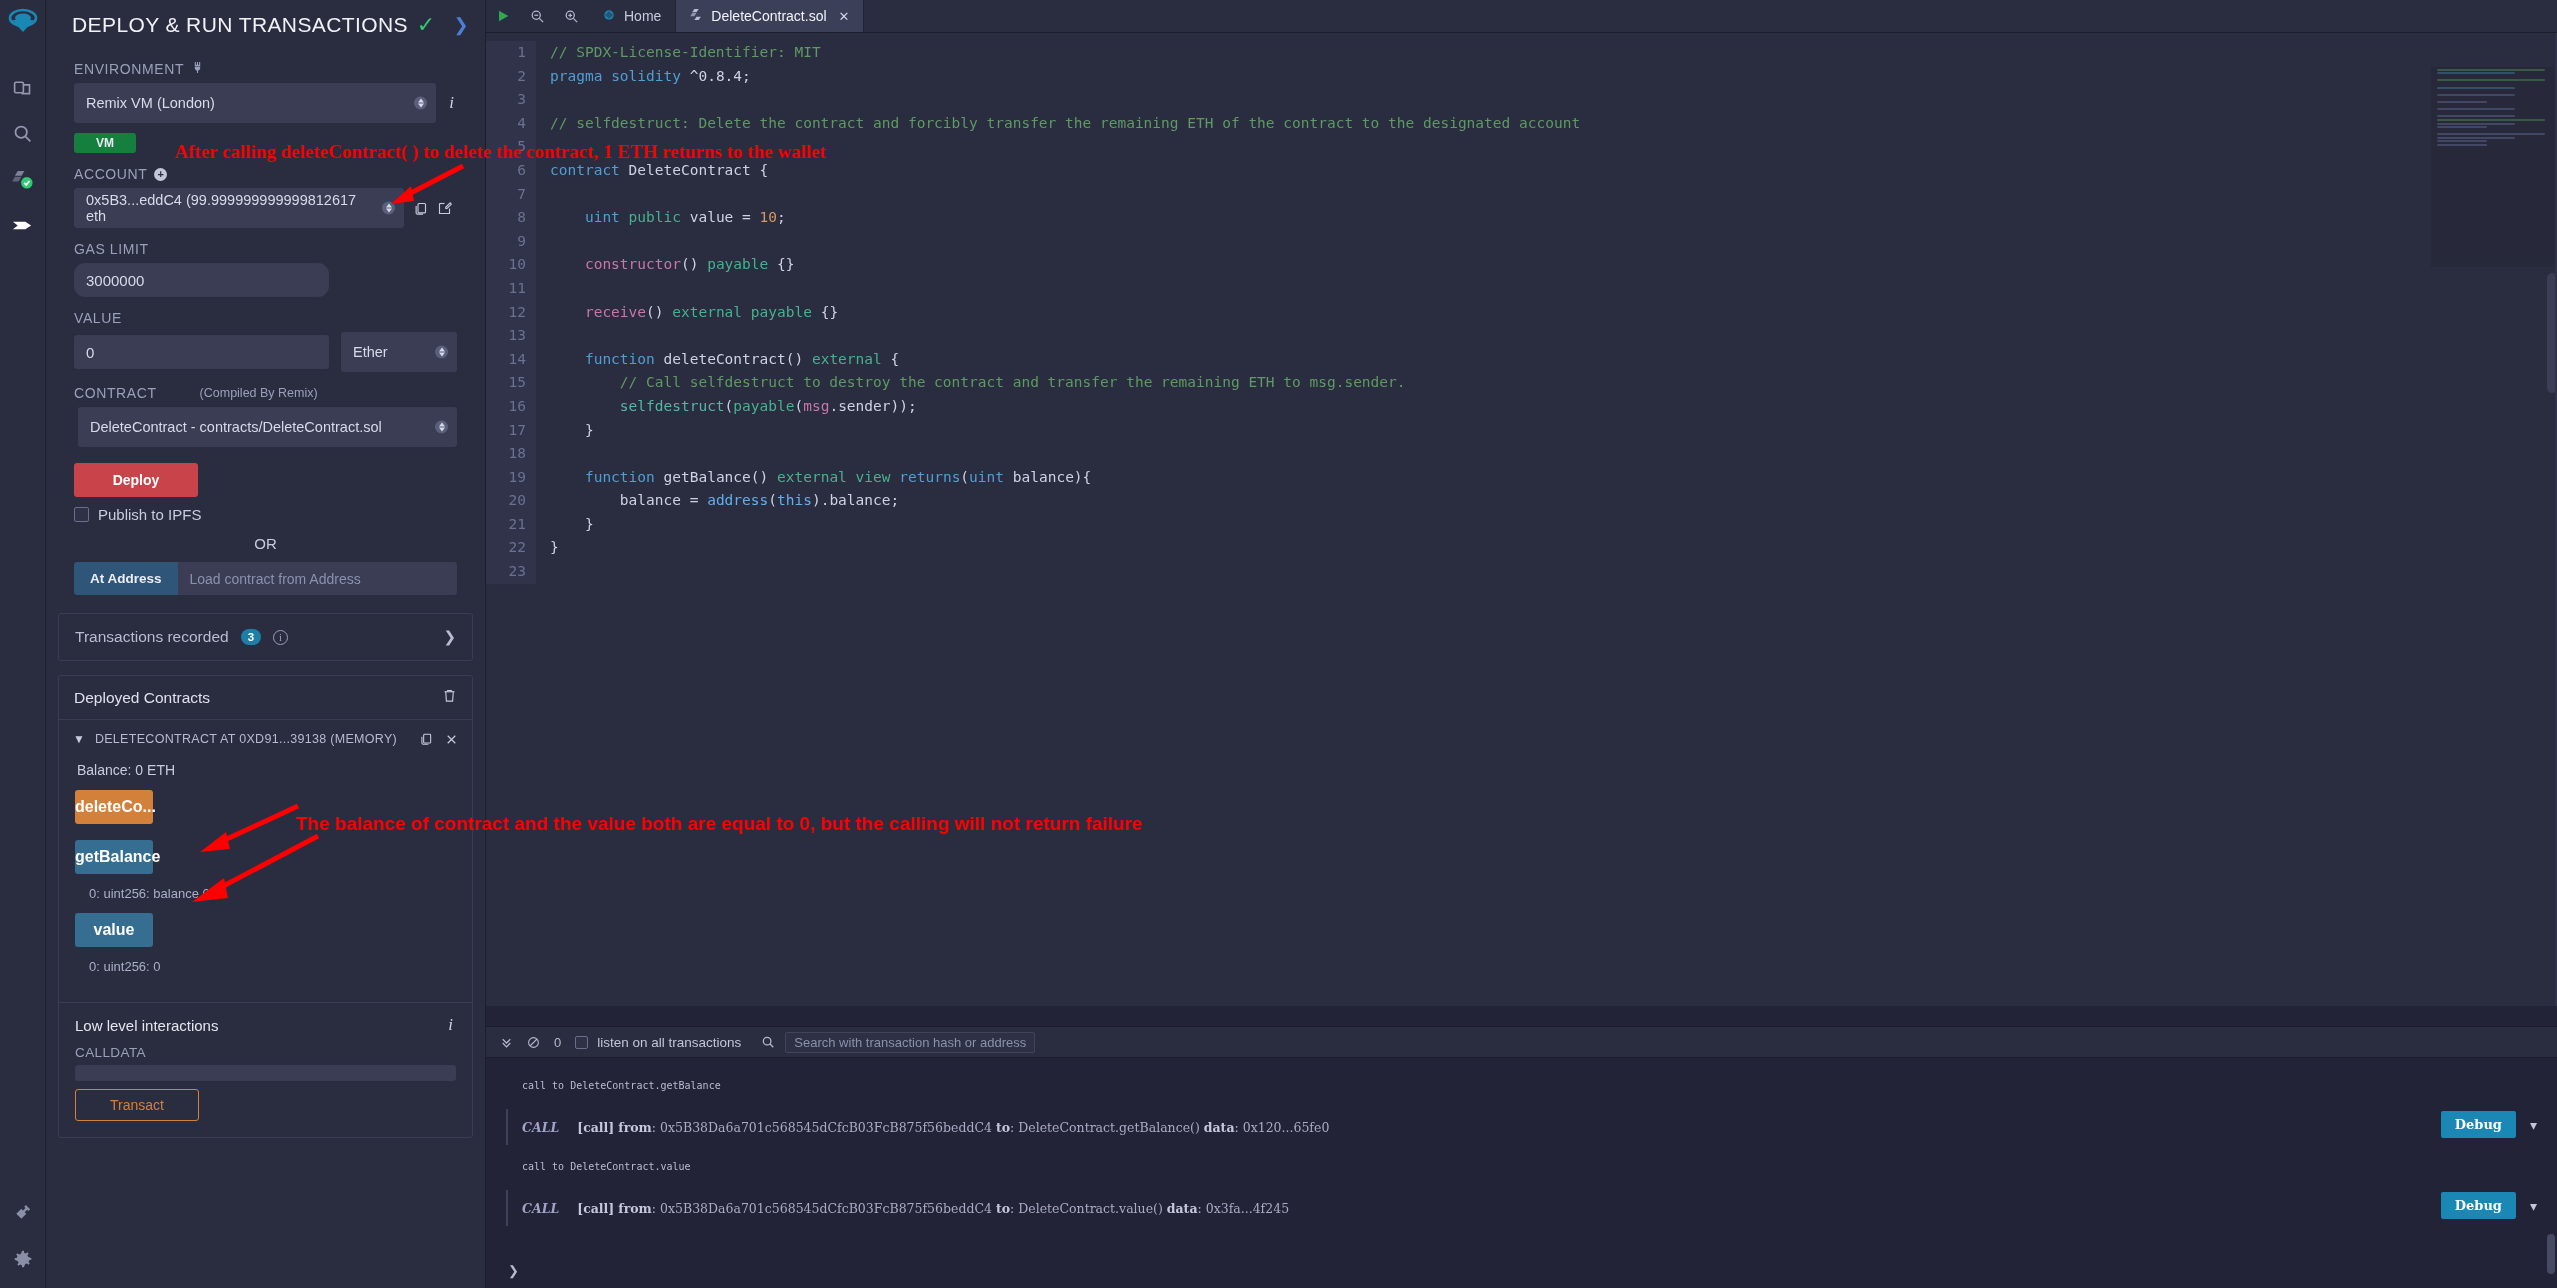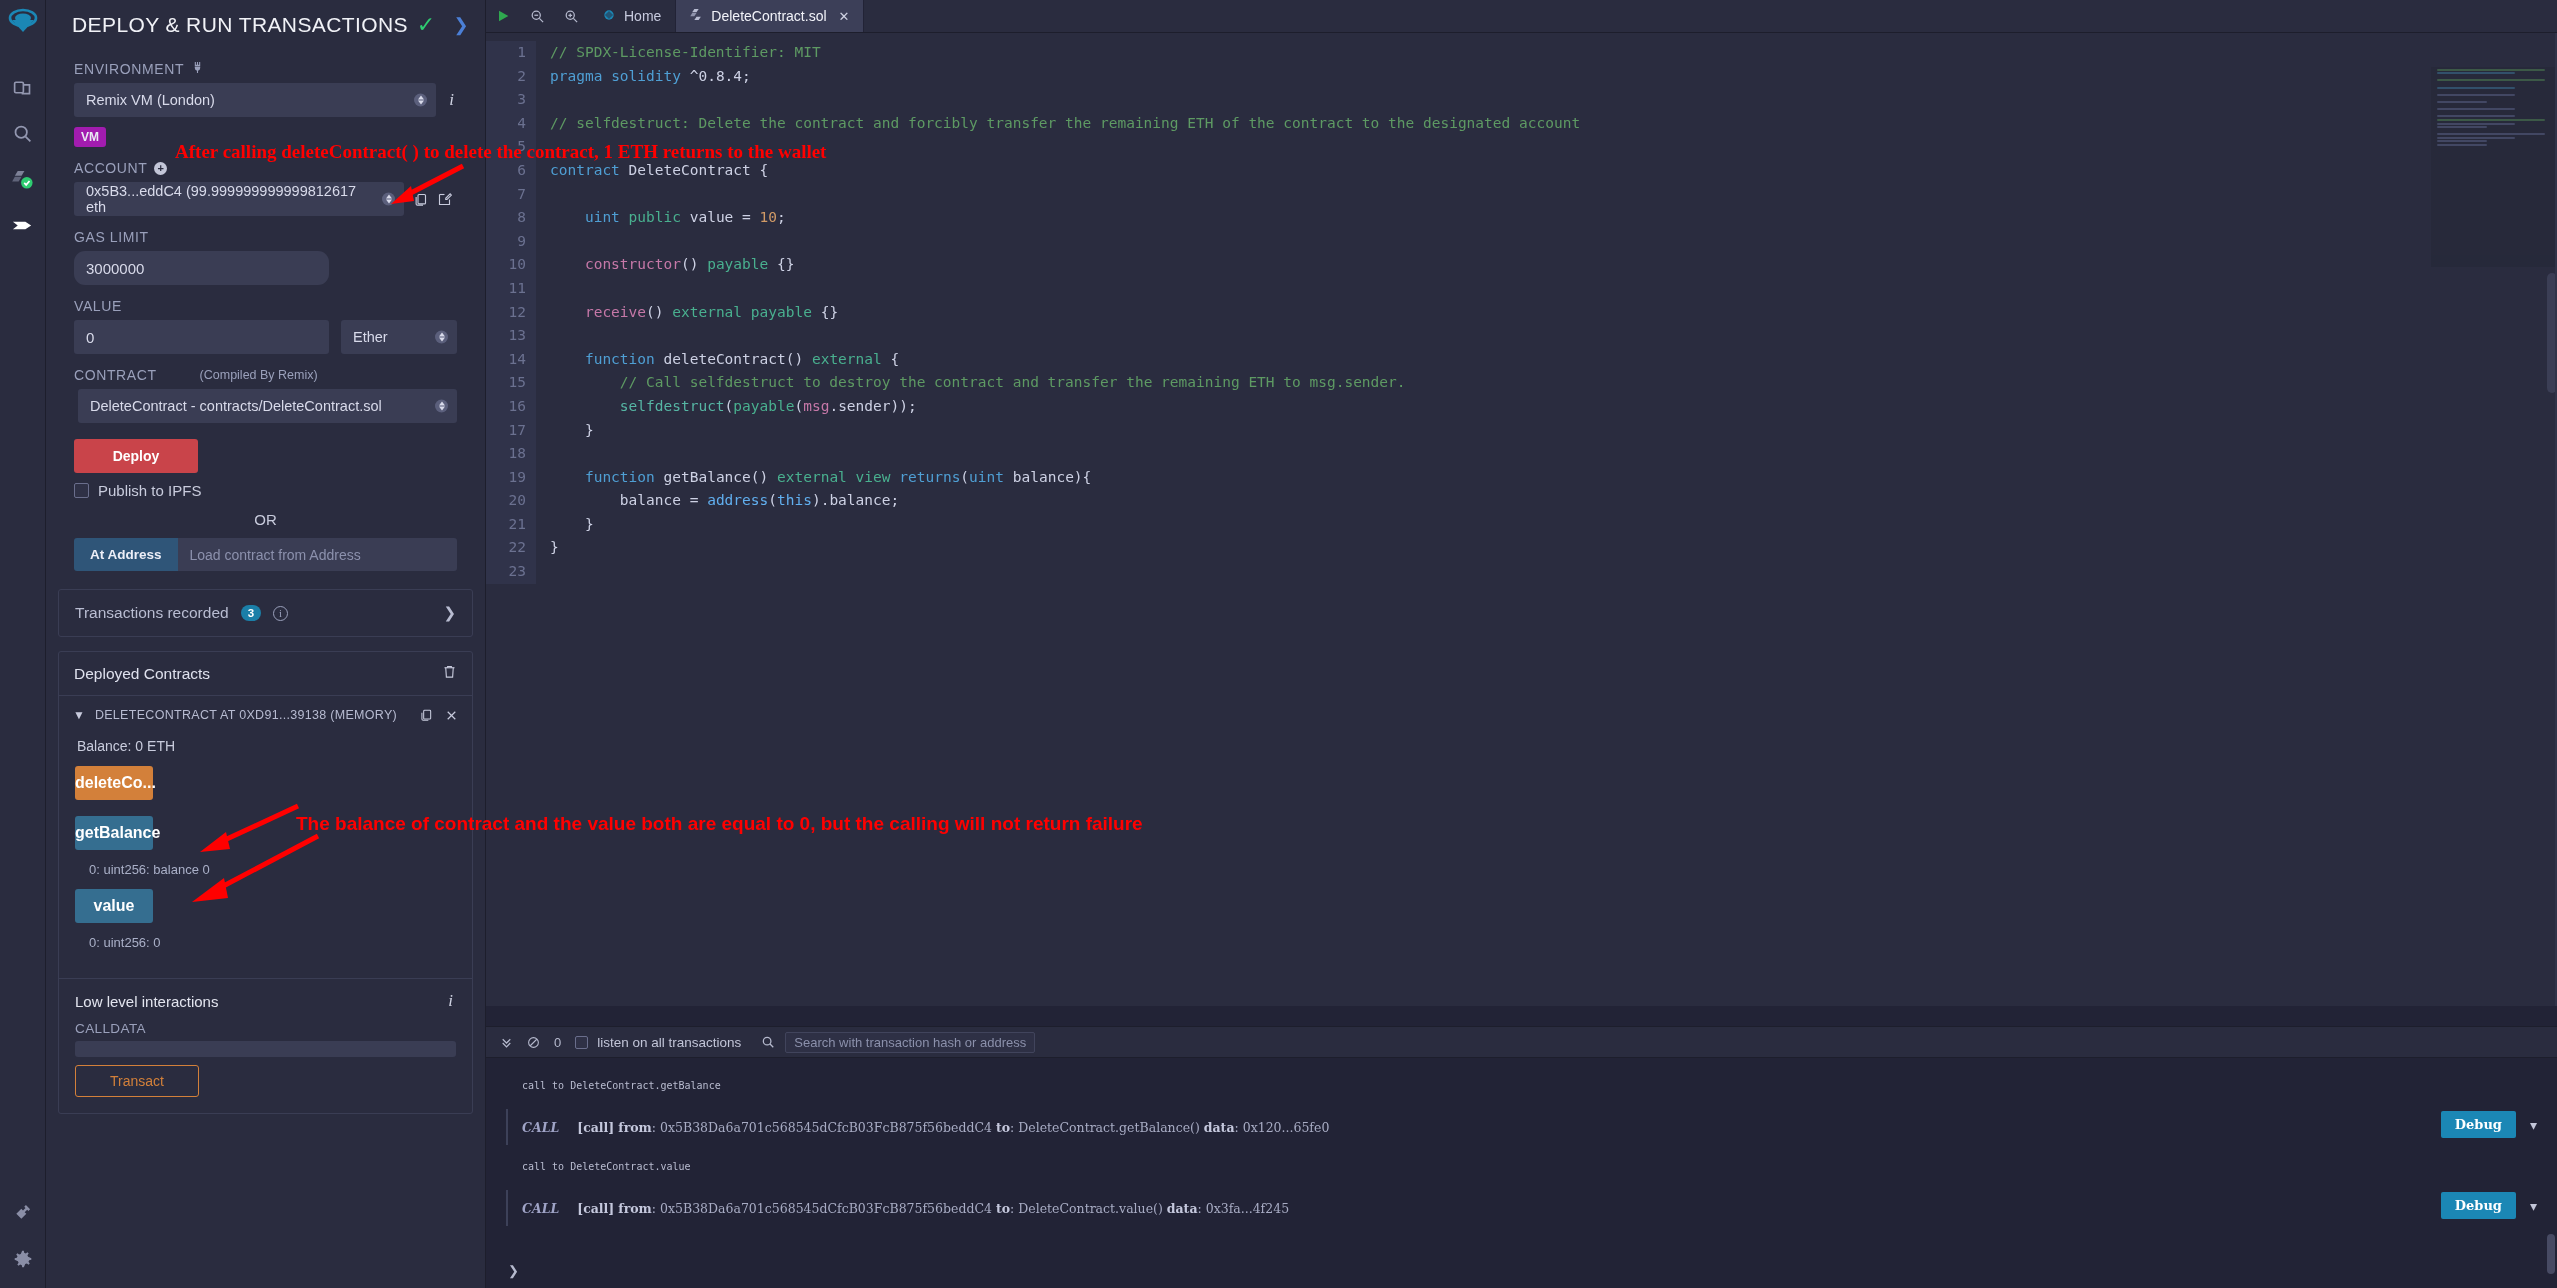--- a/index.html
+++ b/index.html
@@ -43,21 +43,21 @@
 
   .field-label {
     font-size: 14px; color: #9aa0bb; letter-spacing: .6px;
     margin: 13px 0 6px 0; display: flex; align-items: center; gap: 7px;
   }
   .field-label .sm { text-transform: none; letter-spacing: 0; font-size: 12.5px; margin-left: 36px; }
 
   .sel-wrap { position: relative; }
   .select-box {
     background: #3a3d54; border: none; border-radius: 3px;
-    height: 34px; width: 100%; color: #d8daea; font-size: 14.5px;
+    height: 40px; width: 100%; color: #d8daea; font-size: 14.5px;
     padding: 0 30px 0 12px; display: flex; align-items: center;
     font-family: "Liberation Sans", sans-serif; cursor: pointer;
   }
   .spin {
     position: absolute; right: 9px; top: 50%; transform: translateY(-50%);
     width: 13px; height: 13px; border-radius: 50%; background: #5b5f7c;
     display: flex; flex-direction: column; align-items: center; justify-content: center;
     pointer-events: none;
   }
   .spin i {
@@ -66,22 +66,22 @@
   }
   .spin i.up { border-bottom: 4px solid #d8daea; margin-bottom: 1px; }
   .spin i.dn { border-top: 4px solid #d8daea; }
 
   .row-inline { display: flex; align-items: center; gap: 10px; }
   .info-i {
     color: #cfd2e2; font-size: 17px; font-style: italic;
     font-family: "Liberation Serif", serif; cursor: pointer; padding: 0 3px;
   }
   .vm-badge {
-    display: inline-block; background: #a21caf; color: #e9eaf4;
-    font-size: 12px; font-weight: bold; padding: 3px 7px; border-radius: 3px;
+    display: inline-block; background: #15803d; color: #e9eaf4;
+    font-size: 12px; font-weight: bold; padding: 3px 22px; border-radius: 3px;
     margin-top: 10px;
   }
   .plus-icon {
     width: 13px; height: 13px; border-radius: 50%; background: #c3c6d8;
     color: #2a2c3f; font-size: 11px; line-height: 12px; text-align: center;
     display: inline-block; cursor: pointer; font-weight: bold;
   }
   .text-input {
     background: #3a3d54; border: none; border-radius: 3px; height: 34px;
     width: 100%; color: #d8daea; font-size: 15px; padding: 0 12px;

